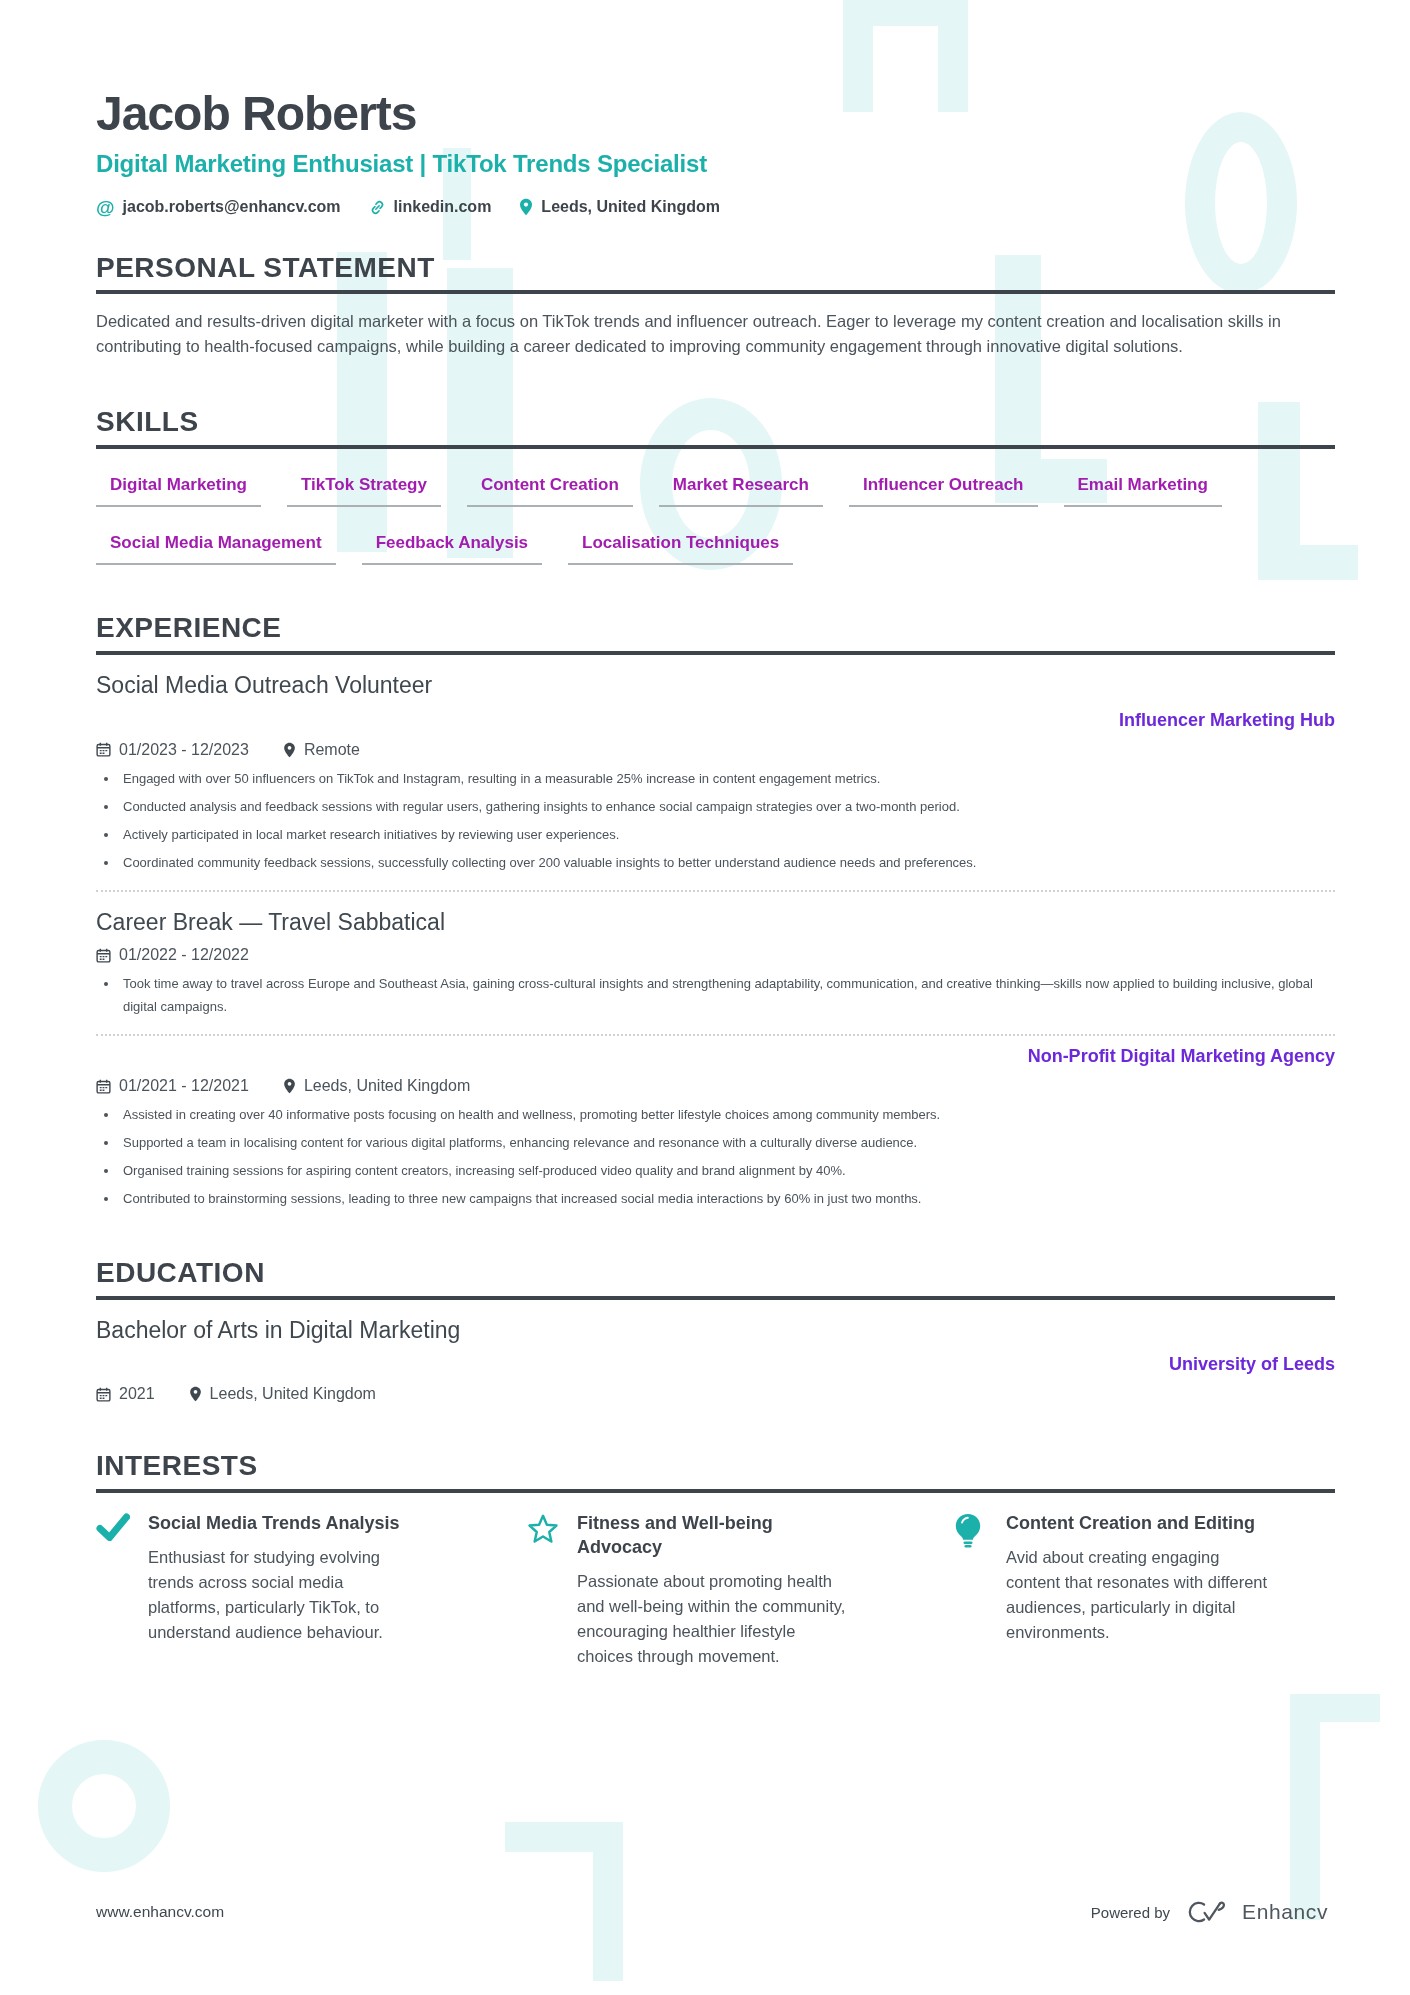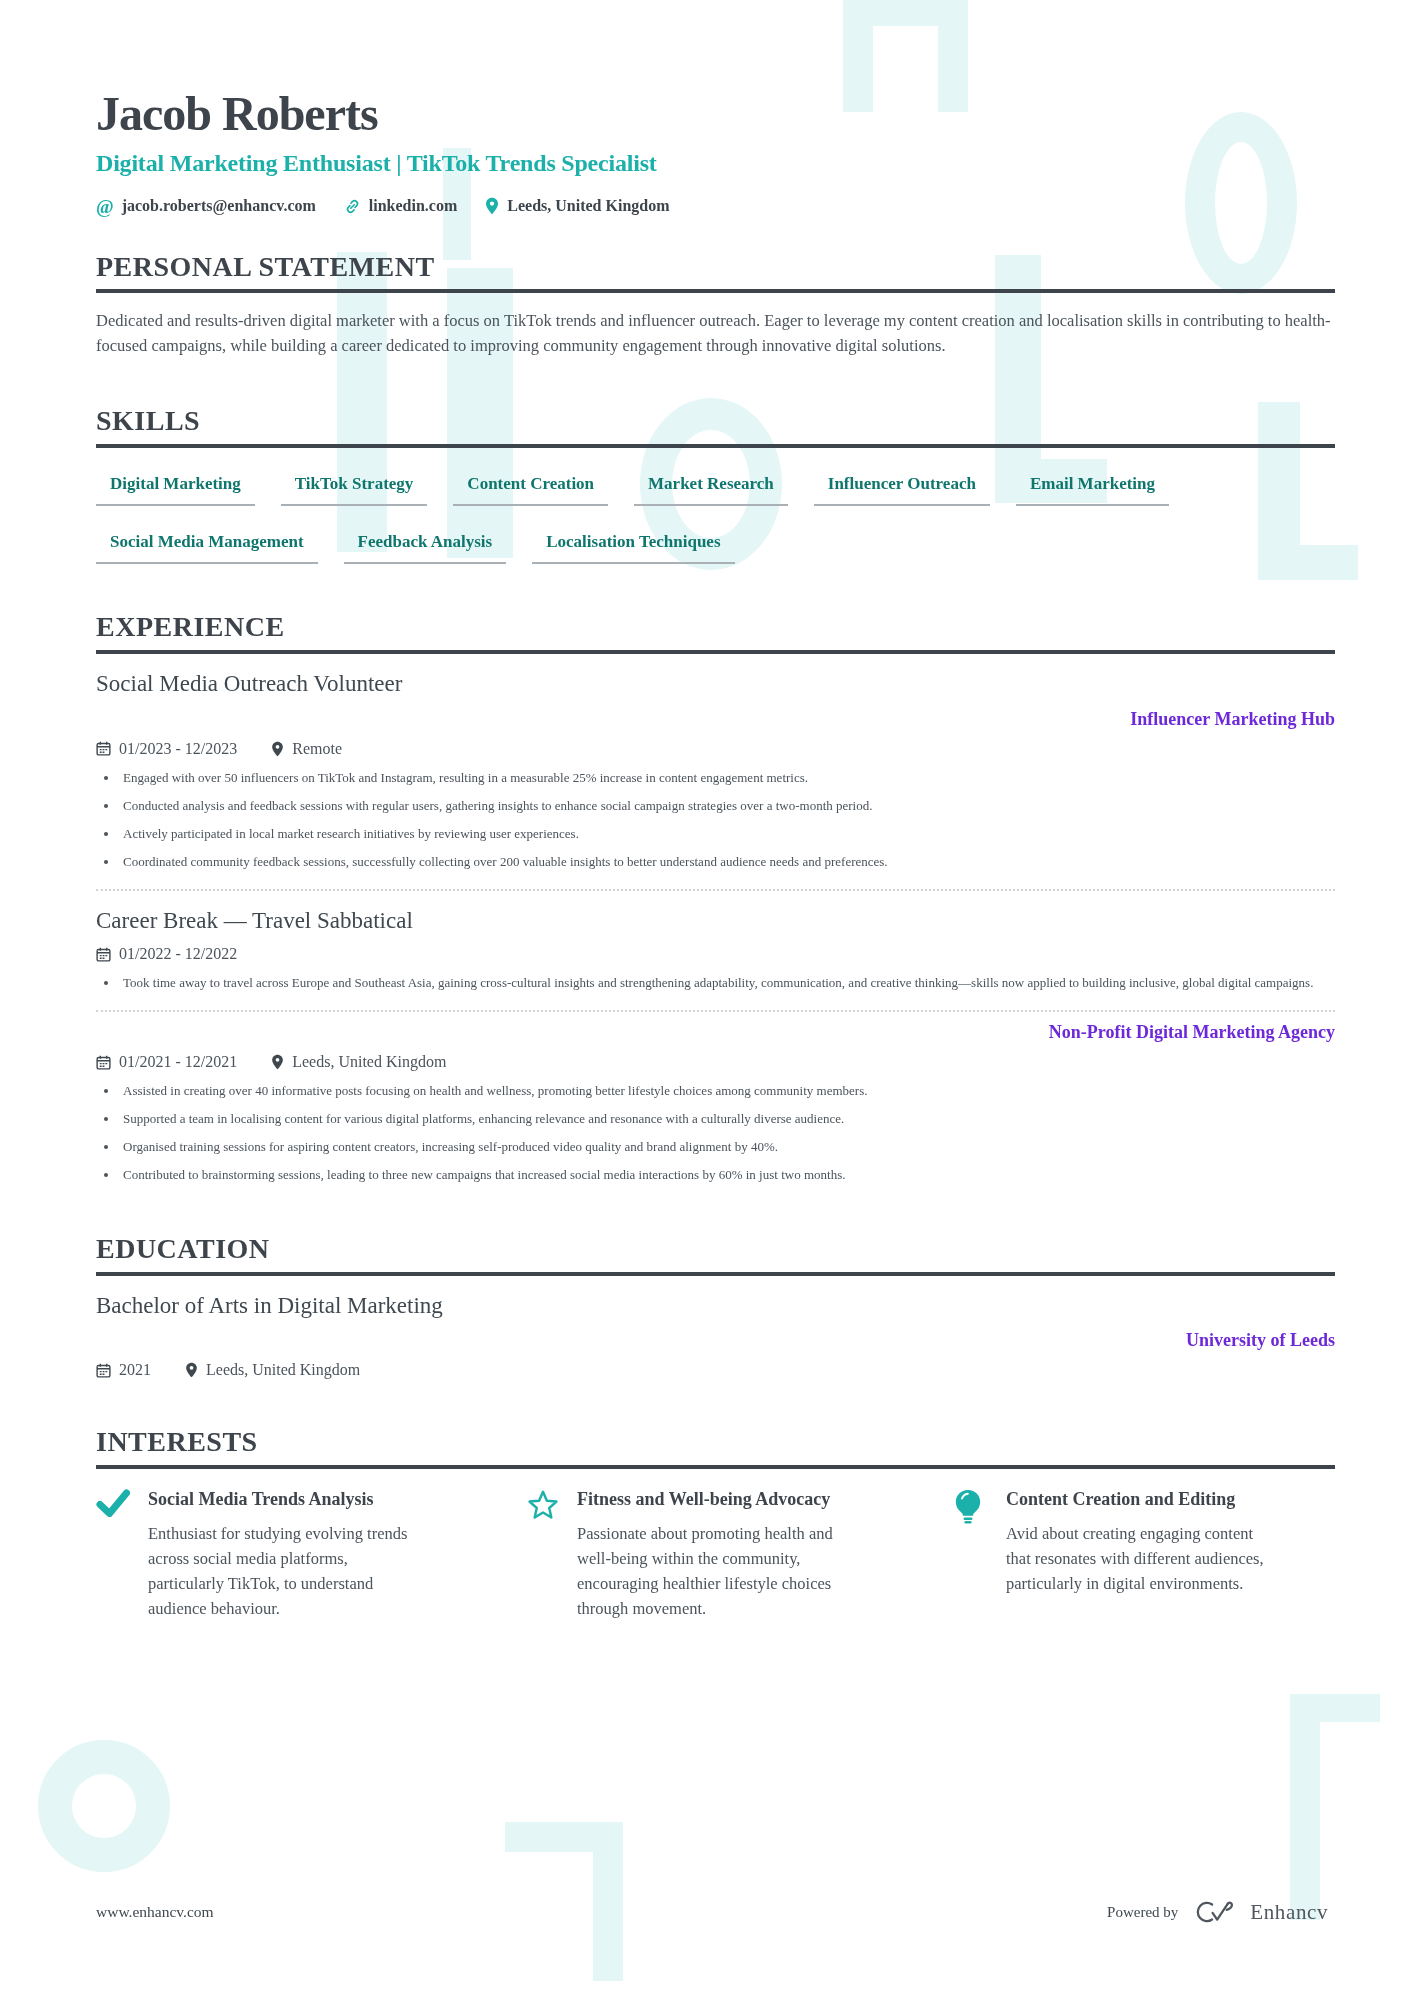--- a/index.html
+++ b/index.html
@@ -1,36 +1,36 @@
 <!DOCTYPE html>
 <html><head>
 <meta charset="utf-8">
 <style>
   html,body{margin:0;padding:0;background:#fff;}
   #page{position:relative;width:1410px;height:1981px;background:#fff;overflow:hidden;
-        font-family:Liberation Serif, serif;color:#3e444b;}
+        font-family:Liberation Sans, sans-serif;color:#3e444b;}
   
   .wm{position:absolute;background:#e4f6f5;z-index:0;}
   .wm-ring{position:absolute;border:30px solid #e4f6f5;border-radius:50%;box-sizing:border-box;z-index:0;background:transparent;}
   
   .content{position:relative;z-index:1;padding:0 75px 0 96px;}
   h1.name{margin:88px 0 0;font-size:48px;line-height:1.08;font-weight:bold;letter-spacing:-1px;color:#3e444b;}
   .headline{margin-top:10px;font-size:24px;font-weight:bold;color:#1cb0ab;letter-spacing:-0.2px;}
   .contact{margin-top:20px;display:flex;align-items:center;gap:28px;font-size:16px;font-weight:bold;color:#3e444b;}
   .citem{display:flex;align-items:center;gap:8px;}
   .at-glyph{color:#1cb0ab;font-size:19px;font-weight:bold;line-height:1;}
   section{margin-top:48px;}
   section.first{margin-top:36px;}
   h2.sec-h{margin:0;font-size:28px;line-height:1.05;font-weight:bold;letter-spacing:0.5px;color:#3e444b;
            padding-bottom:8px;border-bottom:4px solid #3e444b;}
   p.statement{margin:15px 0 0;font-size:16.5px;line-height:25px;color:#4b535b;}
   
   .skills{display:flex;flex-wrap:wrap;}
   .skill{margin:26px 26px 0 0;padding:0 14px 10px;border-bottom:2px solid #a9b0b6;
-         font-size:17px;font-weight:bold;line-height:1.2;color:#0f766e;}
+         font-size:17px;font-weight:bold;line-height:1.2;color:#a21caf;}
   
   .entry-title{margin:16px 0 0;font-size:23px;line-height:1.25;font-weight:normal;color:#3f474f;}
   .company{margin-top:10px;font-size:18px;font-weight:bold;color:#6d28d9;text-align:right;}
   .meta{margin-top:10px;display:flex;align-items:center;gap:34px;font-size:16px;color:#4b535b;}
   .mitem{display:flex;align-items:center;gap:8px;}
   ul.bullets{margin:8px 0 0;padding-left:23px;list-style:disc;color:#4b535b;}
   ul.bullets li{margin-top:5px;line-height:23px;font-size:13px;padding-left:4px;}
   hr.dotted{border:none;border-top:2px dotted #cdd2d7;margin:16px 0 0;}
   
   .interests-grid{margin-top:18px;display:grid;grid-template-columns:repeat(3,1fr);column-gap:48px;}

